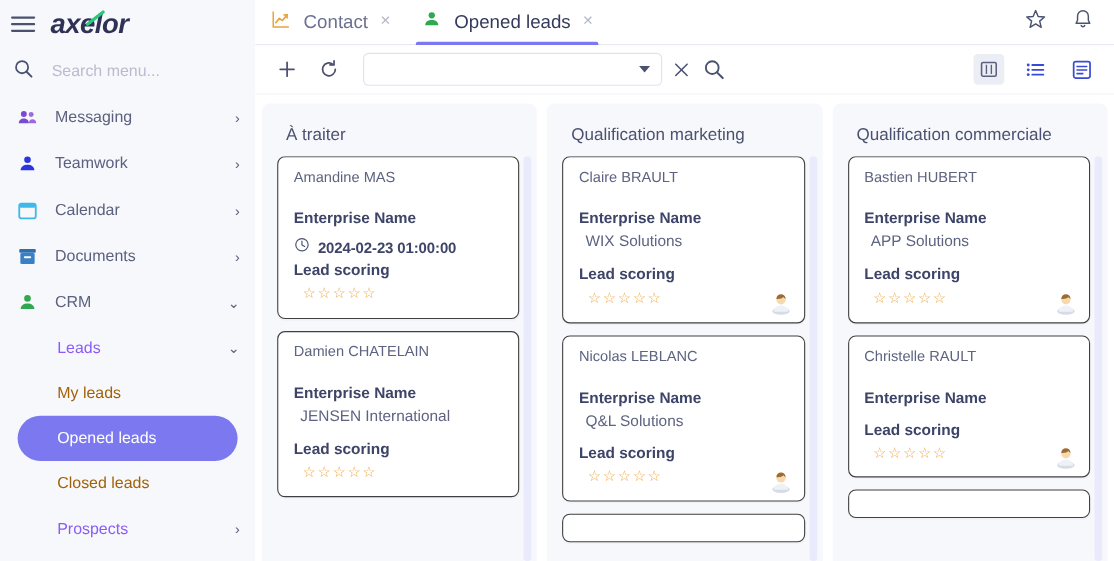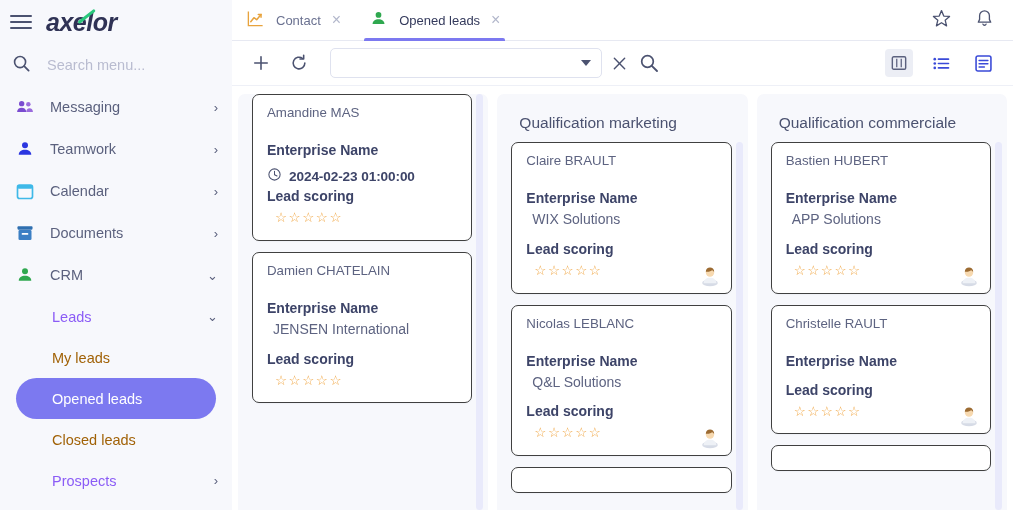--- a/index.html
+++ b/index.html
@@ -49,21 +49,21 @@
     flex: 1; height: 41px; display: flex; align-items: center;
     padding-left: 36px; font-size: 14.5px; color: #a16207; border-radius: 21px;
   }
   .sb-leaf.active .pill { background: #7c79f0; color: #ffffff; }
 
   
   .main { flex: 1; height: 510px; display: flex; flex-direction: column; background: #ffffff; position: relative; }
 
   .tabbar { height: 41px; display: flex; align-items: stretch; border-bottom: 1px solid #e7e9f2; background:#fff; position: relative; }
   .tab { display: flex; align-items: center; gap: 11px; padding: 0 14px; cursor: pointer; position: relative; }
-  .tab .tlabel { font-size: 13px; color: #6a7190; }
+  .tab .tlabel { font-size: 17px; color: #6a7190; }
   .tab.active .tlabel { color: #343a5c; }
   .tab.active::after { content:""; position:absolute; left:9px; right:9px; bottom:-1px; height:3px; background:#7c79f0; border-radius:2px 2px 0 0; }
   .tab .tclose { font-size: 16px; color: #b2b7cb; line-height: 1; cursor: pointer; }
   .tabbar .spacer { flex: 1; }
   .tabbar .tbicons { display: flex; align-items: center; gap: 22px; padding-right: 18px; }
 
   .toolbar { height: 45px; display: flex; align-items: center; padding: 0 16px 0 12px; gap: 4px; border-bottom: 1px solid #eef0f7; background:#fff; }
   .tb-btn { width: 34px; height: 34px; display: flex; align-items: center; justify-content: center; cursor: pointer; }
   .searchwrap {
     margin-left: 10px; width: 272px; height: 30px;
@@ -299,20 +299,21 @@
               <line x1="7" y1="12.2" x2="17" y2="12.2" stroke="#3a4ad8" stroke-width="1.7" stroke-linecap="round"></line>
               <line x1="7" y1="15.9" x2="13" y2="15.9" stroke="#3a4ad8" stroke-width="1.7" stroke-linecap="round"></line>
             </svg>
         </div>
       </div>
     </div>
 
     <div class="board">
 
       <div class="col">
+        <div class="col-head">À traiter</div>
         <div class="col-body">
           <div class="scrolltrack"></div>
 
           <div class="card">
             <div class="cname">Amandine MAS</div>
             <div class="flabel">Enterprise Name</div>
             <div class="daterow">
               <span>
                 <svg width="15" height="15" viewBox="0 0 24 24">
                     <circle cx="12" cy="12" r="9" fill="none" stroke="#4b5270" stroke-width="1.7"></circle>

